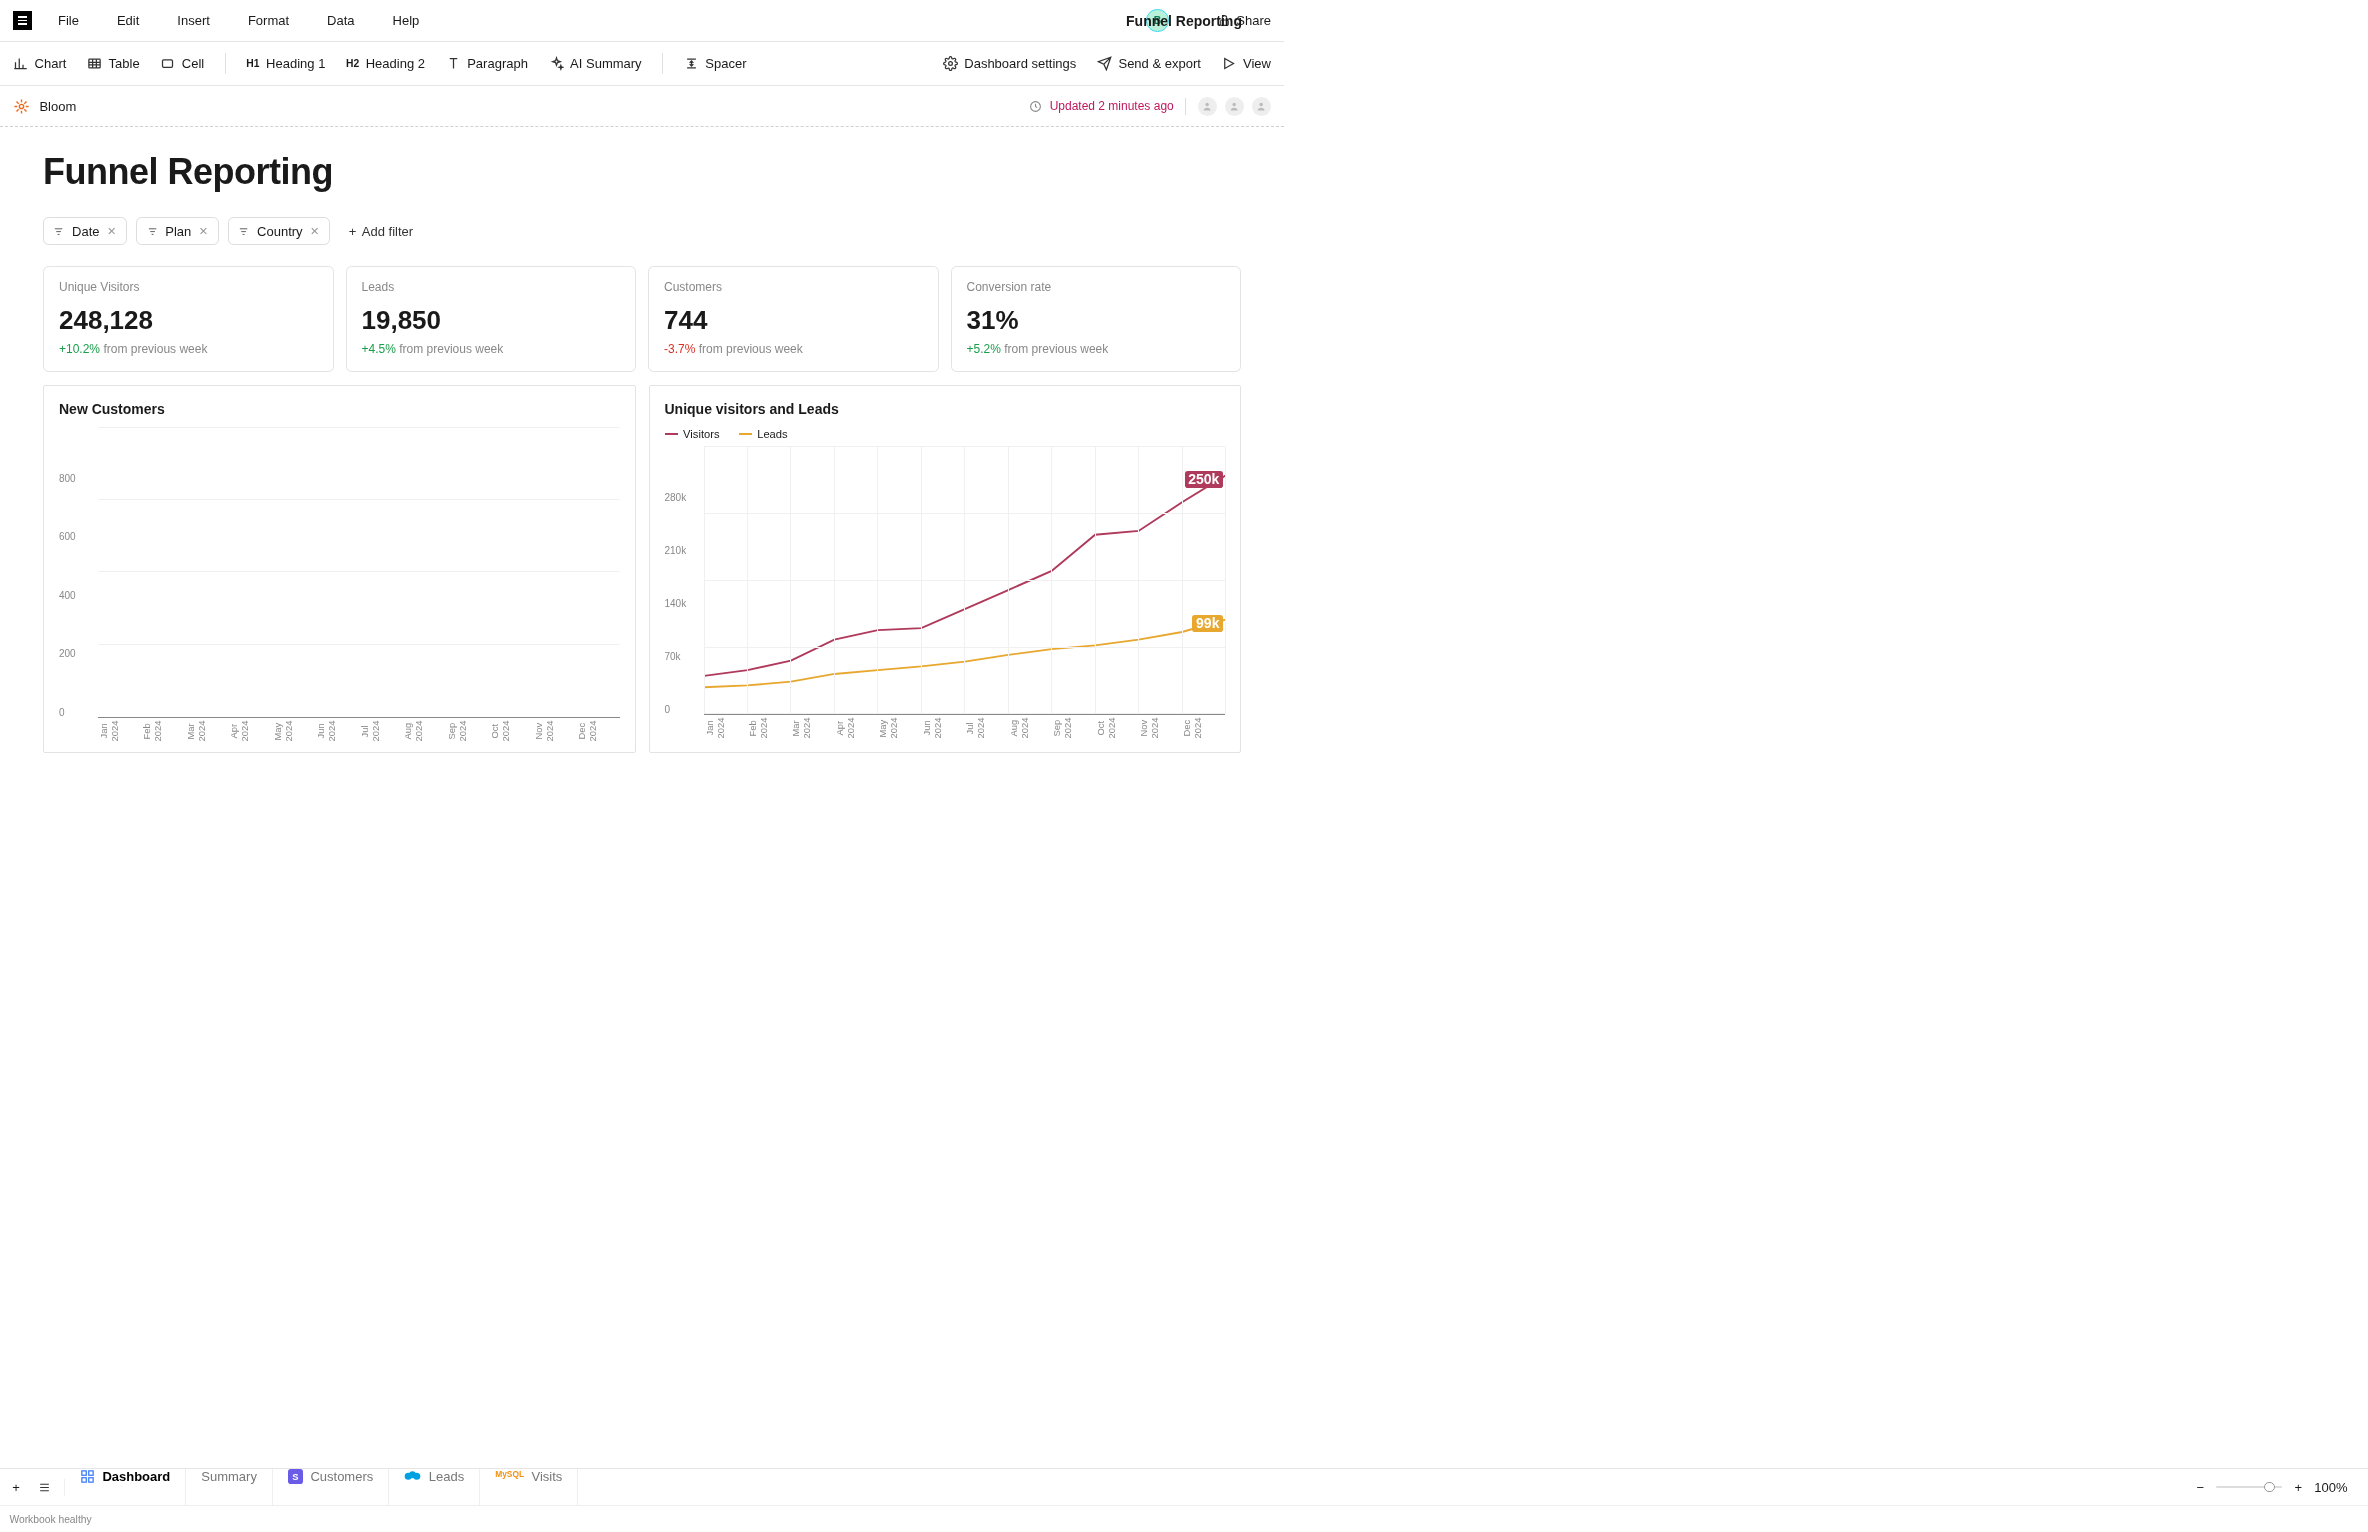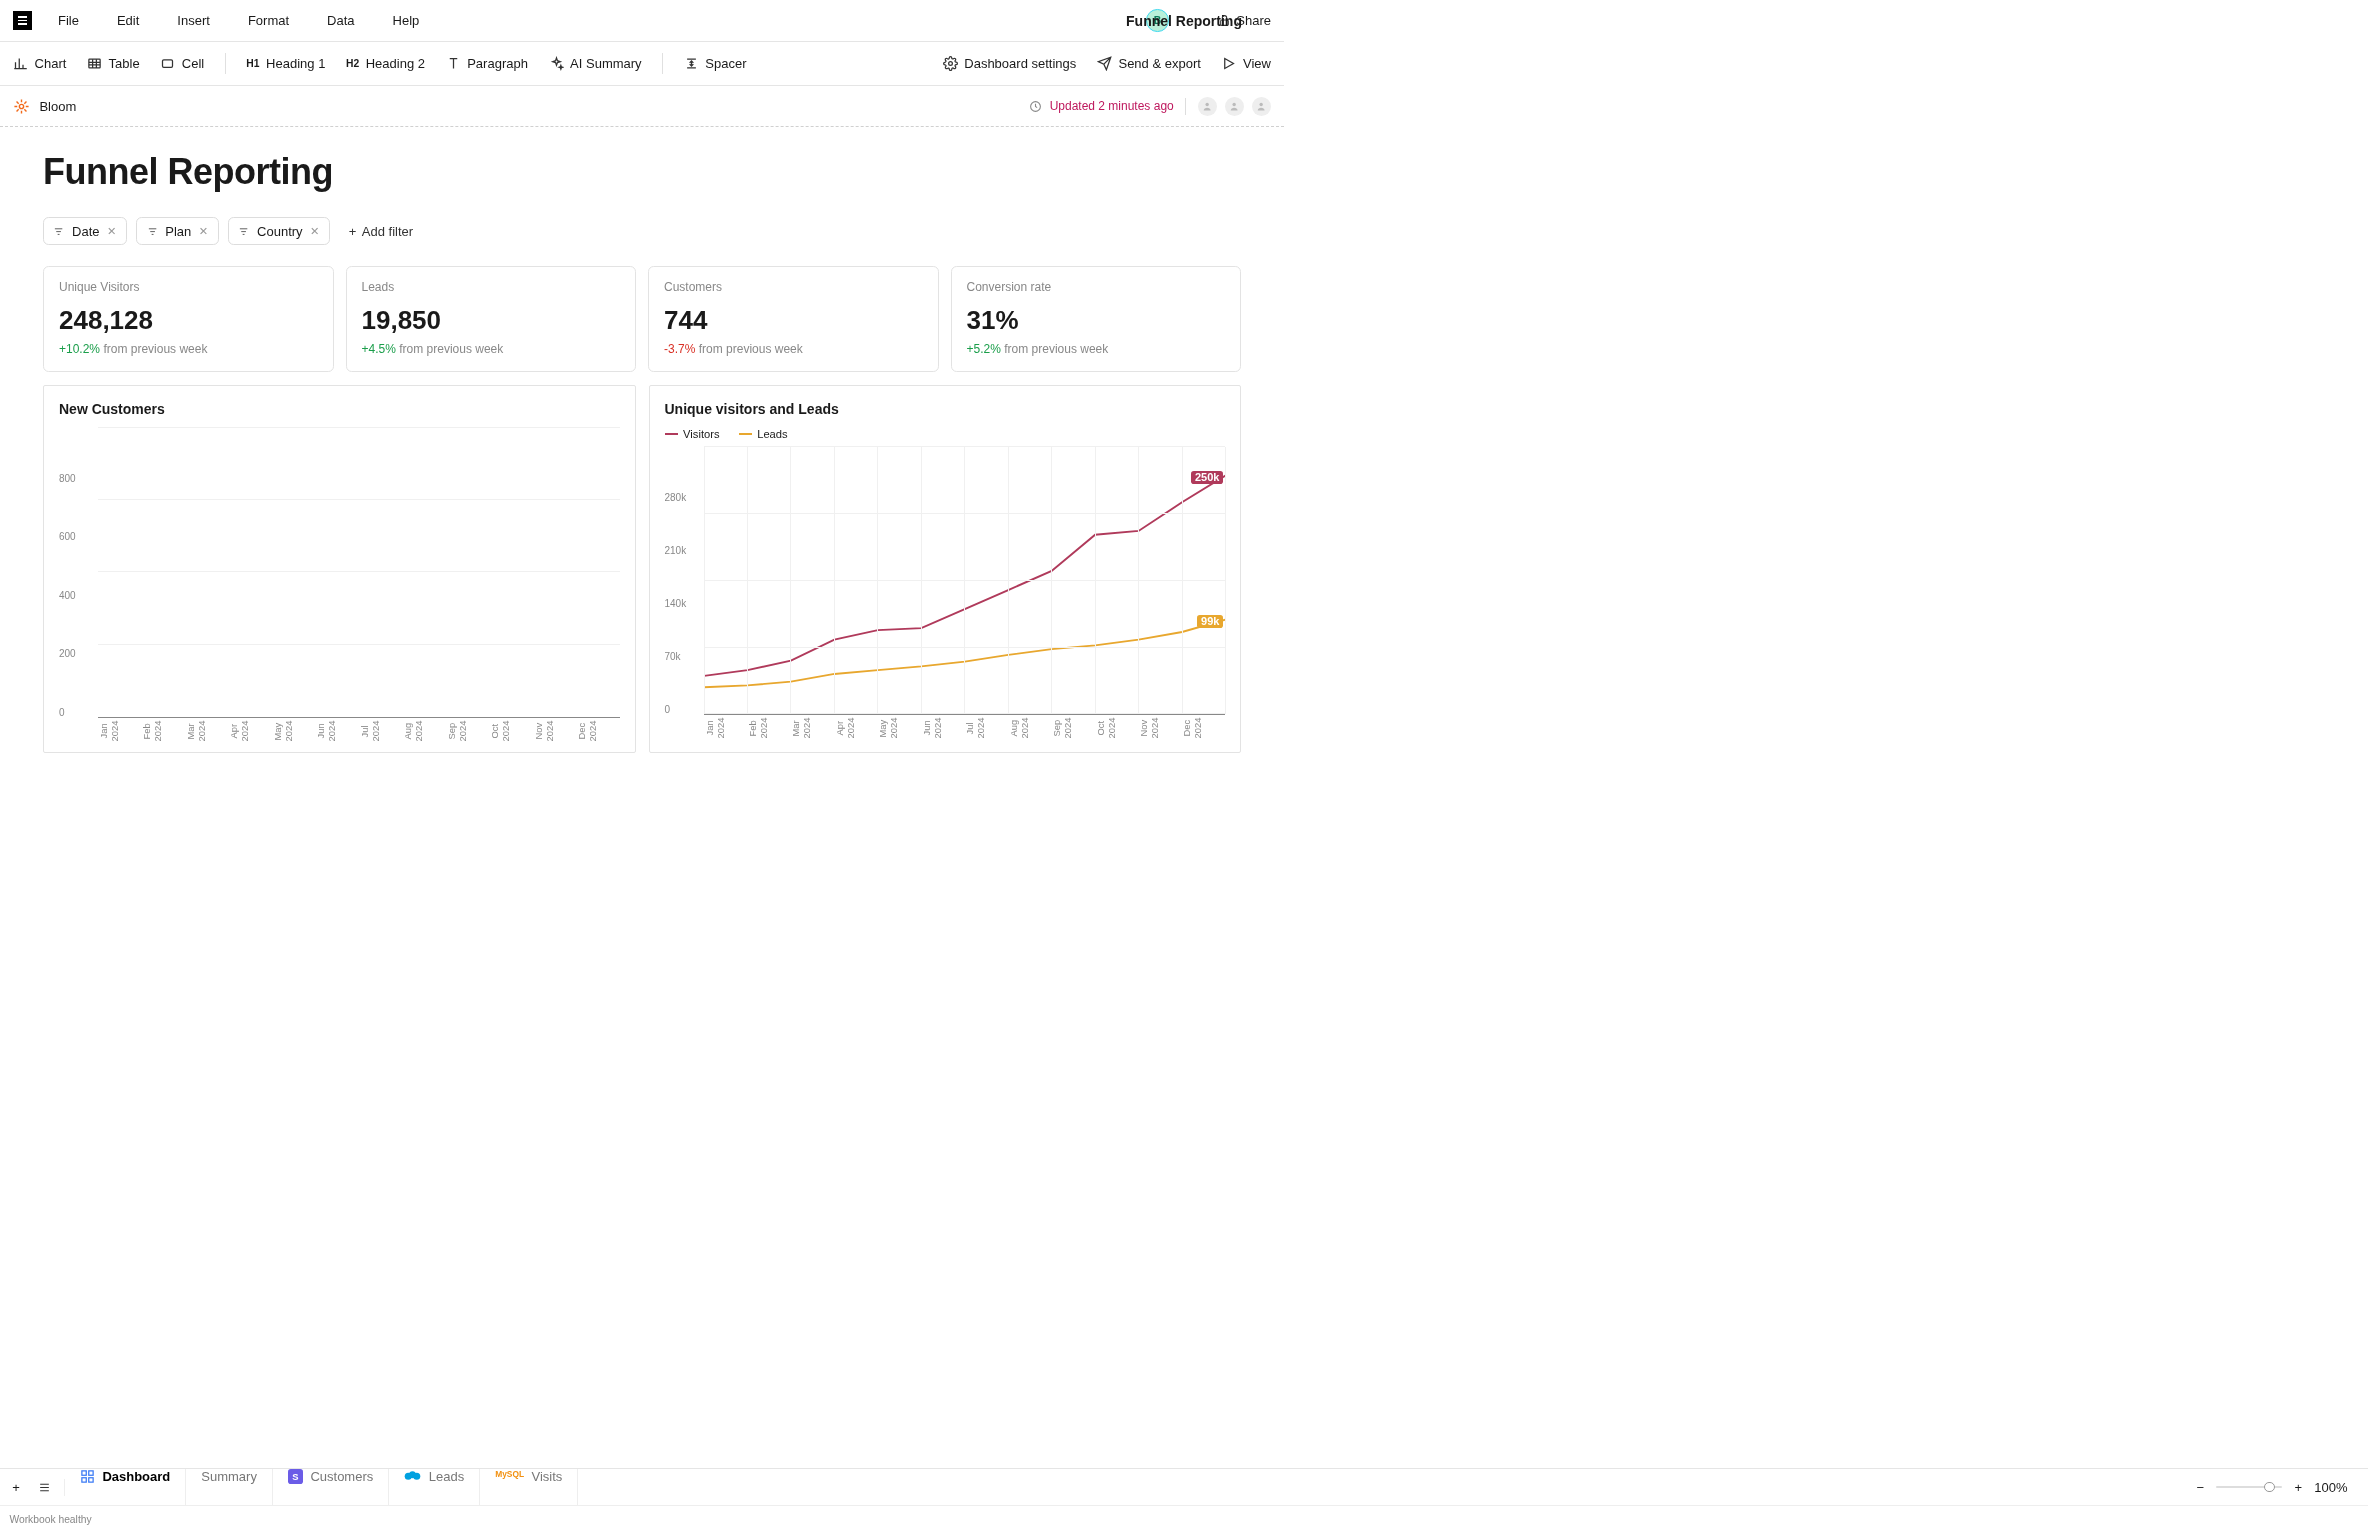--- a/index.html
+++ b/index.html
@@ -49,21 +49,21 @@
 .y-axis { position: absolute; left: 0; top: 0; bottom: 19px; width: 34px; display: flex; flex-direction: column; justify-content: space-between; font-size: 10px; color: #888; text-align: left; margin-top: 45px; }
 .y-axis span { padding-right: 3.7px; }
 .plot-area { position: absolute; left: 39px; right: 0; top: 0; bottom: 19px; border-bottom: 0.9px solid #888; }
 .gridline { position: absolute; left: 0; right: 0; height: 0.9px; background: #f0f0f0; }
 .bars { position: absolute; left: 0; right: 0; bottom: 0; top: 0; display: flex; align-items: flex-end; gap: 3.7px; padding: 0 5.6px; }
 .bar-col { flex: 1; display: flex; justify-content: center; }
 .bar { width: 66%; background: #1f6b78; }
 .x-axis { position: absolute; left: 39px; right: 0; bottom: -5.6px; display: flex; }
 .x-tick { flex: 1; text-align: center; font-size: 9.4px; color: #888; writing-mode: vertical-rl; transform: rotate(180deg); height: 22.5px; }
 .line-svg { width: 100%; height: 100%; }
-.endpoint-label { position: absolute; font-size: 11px; font-weight: 600; color: #fff; padding: 0.9px 3.7px; border-radius: 2.8px; }
+.endpoint-label { position: absolute; font-size: 14px; font-weight: 600; color: #fff; padding: 0.9px 3.7px; border-radius: 2.8px; }
 .bottom-tabs { position: absolute; bottom: 27px; left: 0; right: 0; height: 37px; border-top: 0.9px solid #e5e5e5; display: flex; align-items: center; padding: 0 7.5px; background: #fff; }
 .tab-btn { display: flex; align-items: flex-start; gap: 7.5px; padding: 0 15px; height: 37px; cursor: pointer; font-size: 13px; color: #777; border-right: 0.9px solid #eee; }
 .tab-btn.active { color: #000; font-weight: 600; }
 .tab-icon { width: 15px; height: 15px; border-radius: 2.8px; display: flex; align-items: center; justify-content: center; font-size: 9.4px; font-weight: 700; color: #fff; }
 .zoom-ctrl { margin-left: auto; display: flex; align-items: center; gap: 7.5px; padding-right: 13px; }
 .zoom-slider { width: 66px; height: 2.8px; background: #ddd; position: relative; border-radius: 1.9px; }
 .zoom-thumb { position: absolute; right: 7.5px; top: -3.7px; width: 10.3px; height: 10.3px; background: #fff; border: 0.9px solid #999; border-radius: 50%; }
 .status-bar { position: absolute; bottom: 0; left: 0; right: 0; height: 27px; display: flex; align-items: center; padding: 0 9.4px; font-size: 10.3px; color: #888; border-top: 0.9px solid #eee; background: #fff; }
 .left-tools { display: flex; gap: 11.2px; align-items: center; padding-right: 11.2px; border-right: 0.9px solid #eee; margin-right: 0; }
 .ico-btn { width: 17px; height: 17px; display: flex; align-items: center; justify-content: center; cursor: pointer; }

